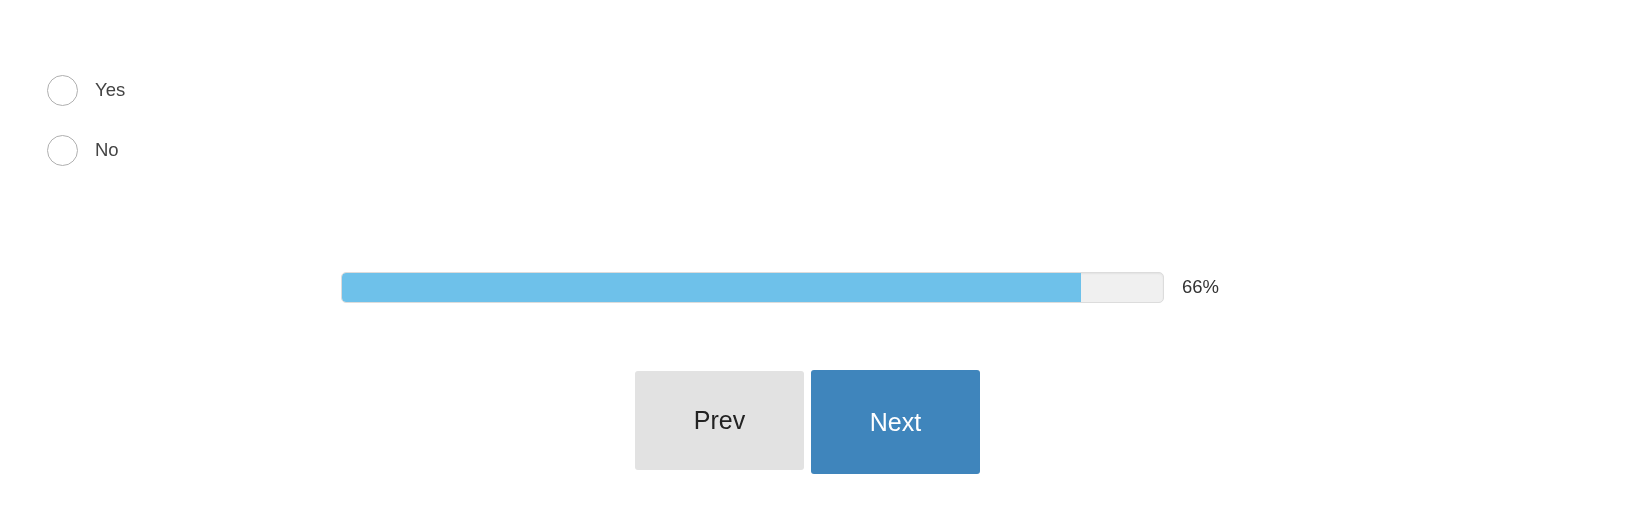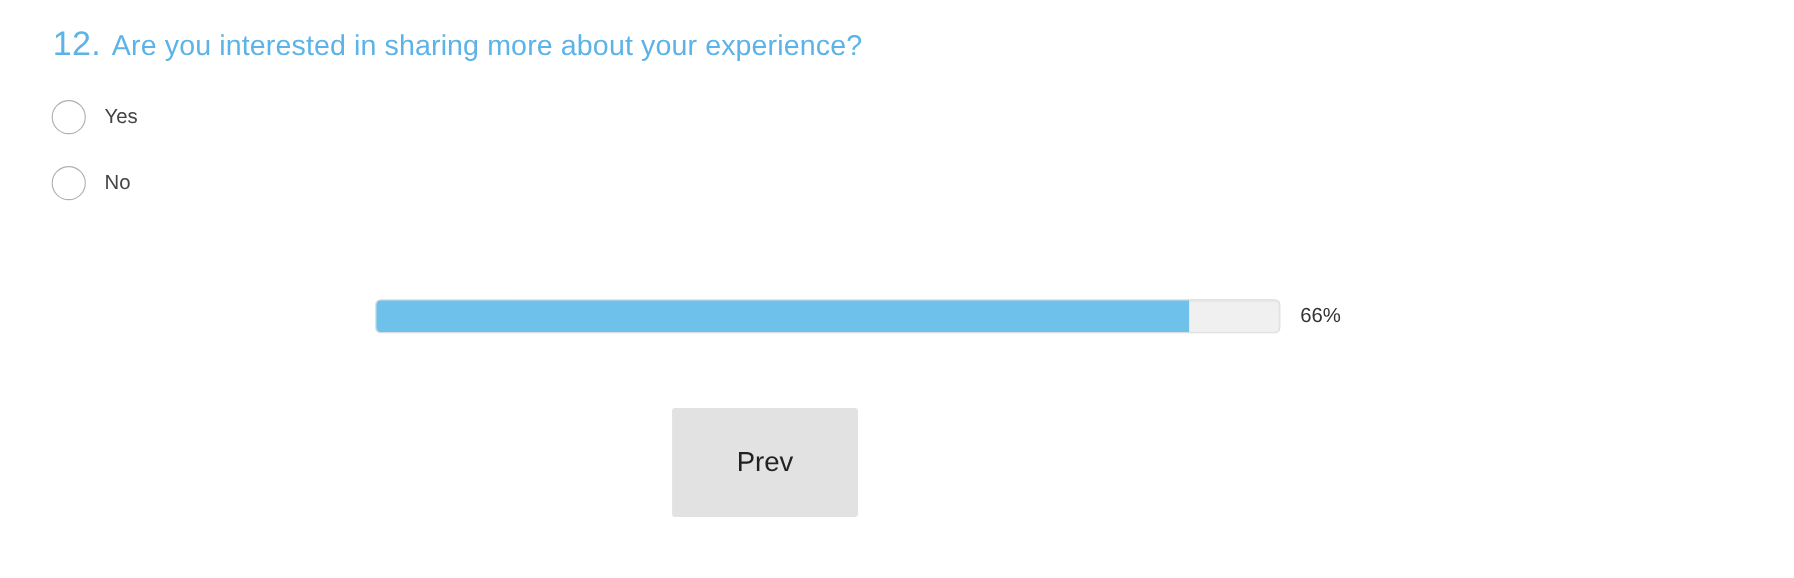--- a/index.html
+++ b/index.html
@@ -43,21 +43,21 @@
     color: #5BB3E8;
     font-weight: 400;
     margin-left: 10px;
     letter-spacing: 0.1px;
   }
 
   
   .options {
     position: absolute;
     left: 47px;
-    top: 88px;
+    top: 72px;
   }
   .option-row {
     display: flex;
     align-items: center;
     height: 36px;
     margin-bottom: 24px;
     cursor: pointer;
   }
   .radio-circle {
     width: 31px;
@@ -126,41 +126,38 @@
   }
   .btn-prev {
     width: 169px;
     height: 99px;
     margin-top: 1px;
     background: #E2E2E2;
     color: #222222;
     font-size: 25px;
     border-radius: 3px;
     line-height: 99px;
+    margin-left: 24px;
   }
   .btn-next {
     width: 169px;
     height: 104px;
     margin-left: 7px;
     background: #3F85BC;
     color: #ffffff;
     font-size: 25px;
     border-radius: 3px;
     line-height: 104px;
   }
 </style>
 </head>
 <body>
 
 <div class="page">
 
-  <div class="question-row">
-    <span class="question-number" style="color: rgb(91, 179, 232);">12.</span>
-    <span class="question-text" style="color: rgb(91, 179, 232);">Are you interested in sharing more about your experience?</span>
-  </div>
 
   <div class="options">
 
     <div class="option-row">
       <span class="radio-circle"></span>
       <span class="option-label">Yes</span>
     </div>
 
     <div class="option-row">
       <span class="radio-circle"></span>
@@ -171,15 +168,16 @@
 
   <div class="progress-wrap">
     <div class="progress-track" style="background: rgb(240, 240, 240);">
       <div class="progress-fill" style="width: 90%; background: rgb(110, 193, 234);"></div>
     </div>
     <span class="progress-label">66%</span>
   </div>
 
   <div class="nav-buttons">
     <button class="btn btn-prev" style="background: rgb(226, 226, 226);">Prev</button>
+    <button class="btn btn-next" style="background: rgb(63, 133, 188);">Next</button>
   </div>
 
 </div>
 
 </body></html>

